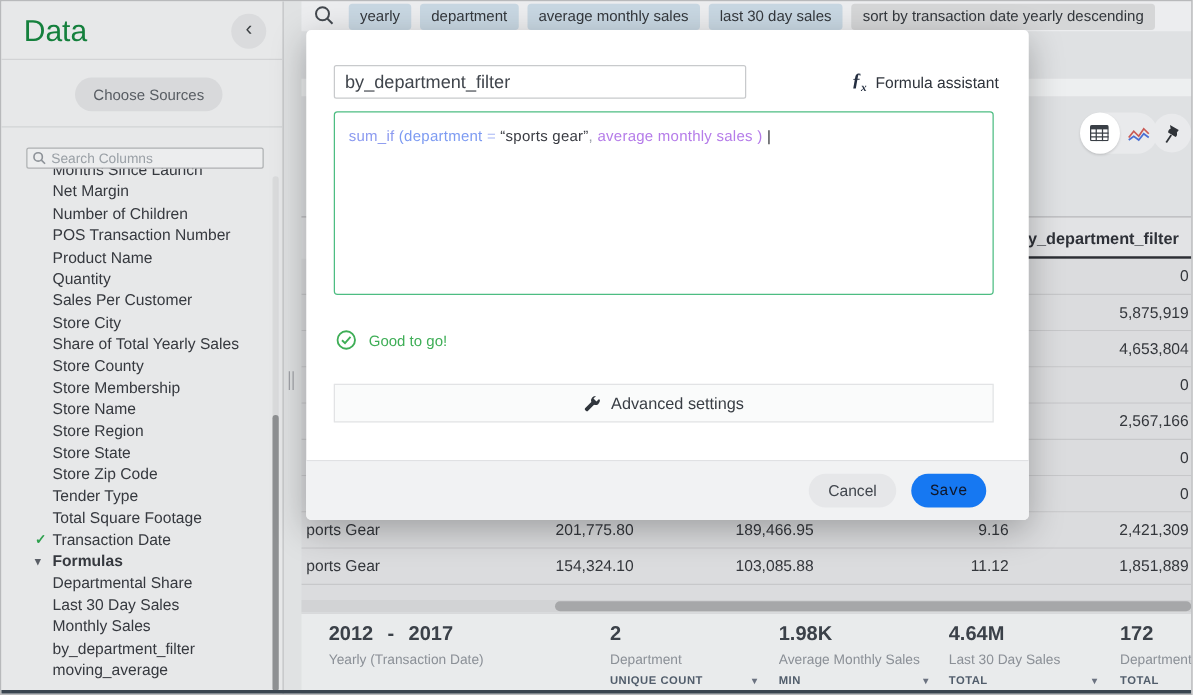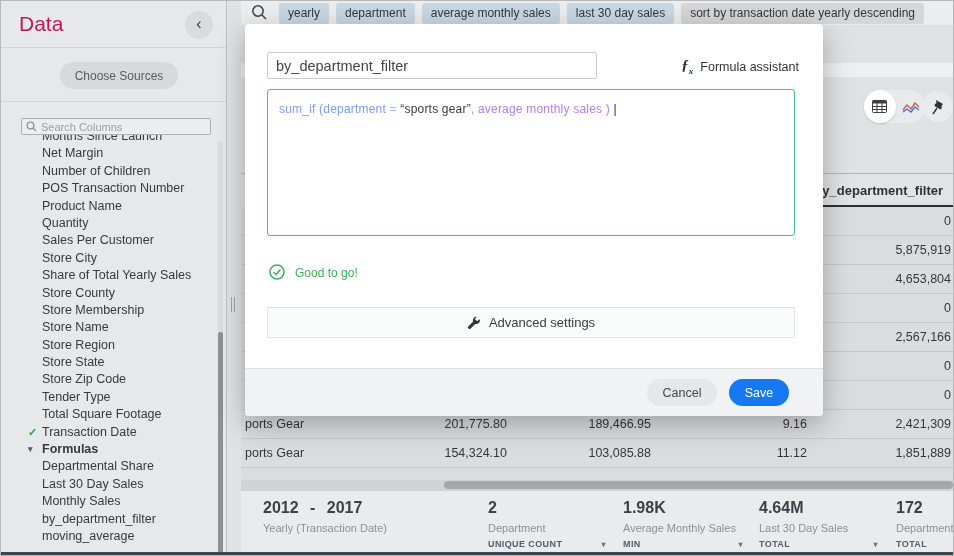--- a/index.html
+++ b/index.html
@@ -60,21 +60,21 @@
   .stat .agg { margin-top:5px; font-size:9px; font-weight:bold; letter-spacing:.4px; color:#515d6b;
                display:flex; justify-content:space-between; align-items:center; }
   .stat .agg .caret { font-size:8px; color:#6b7280; }
 
   #bottomline { position:absolute; left:0; bottom:0; width:100%; height:3px; background:#3a4550; z-index:10; }
 
   
   #sidebar { position:absolute; left:0; top:0; width:226px; height:556px; background:#e7e8e9;
              border-right:1px solid #c0c1c3; z-index:4; }
   #sb-header { position:relative; height:47px; border-bottom:1px solid #d2d3d5; }
-  #sb-title { position:absolute; left:18px; top:11px; font-size:21px; color:#be185d; }
+  #sb-title { position:absolute; left:18px; top:11px; font-size:24px; color:#15803d; }
   #sb-collapse { position:absolute; left:184px; top:10px; width:28px; height:28px; border-radius:50%;
                  background:#dadbdd; text-align:center; line-height:26px; font-size:16px; color:#3c4043; }
   #sb-sources { position:relative; height:54px; border-bottom:1px solid #d2d3d5; }
   #choose-sources { position:absolute; left:59px; top:14px; width:118px; height:27px; border:none;
                     border-radius:14px; background:#d8d9db; font-size:12px; color:#585d63;
                     font-family:"Liberation Sans",sans-serif; }
   #sb-search { position:absolute; left:20px; top:117px; width:190px; height:17px;
                border:1px solid #aeb0b2; border-radius:2px; background:#ecedee;
                display:flex; align-items:center; padding:0 4px; gap:4px; }
   #sb-search input { border:none; background:transparent; outline:none; width:160px;
@@ -115,21 +115,21 @@
   #advanced-bar { position:absolute; left:22px; top:283px; width:528px; height:31px;
                   background:#fafbfb; border:1px solid #e2e3e5; display:flex; align-items:center;
                   justify-content:center; gap:8px; }
   #advanced-label { font-size:13px; color:#383d44; }
   #modal-footer { position:absolute; left:0; bottom:0; width:100%; height:48px; background:#f1f2f3;
                   border-top:1px solid #e0e1e3; border-radius:0 0 4px 4px;
                   display:flex; align-items:center; justify-content:flex-end; gap:12px; padding-right:34px; }
   .pill-btn { height:27px; border:none; border-radius:14px; font-size:12.5px;
               font-family:"Liberation Sans",sans-serif; }
   #cancel-btn { width:70px; background:#e6e7e9; color:#41464d; }
-  #save-btn { width:60px; background:#1678f2; color:#ffffff; }
+  #save-btn { width:60px; background:#1678f2; color:#0f172a;font-family:Liberation Mono, monospace; }
 </style>
 </head>
 <body>
 
 <div id="app">
 
   <div id="topbar">
     <span id="topbar-search">
       <svg width="17" height="17" viewBox="0 0 17 17">
           <circle cx="7" cy="7" r="5.2" fill="none" stroke="#44494f" stroke-width="1.6"></circle>

